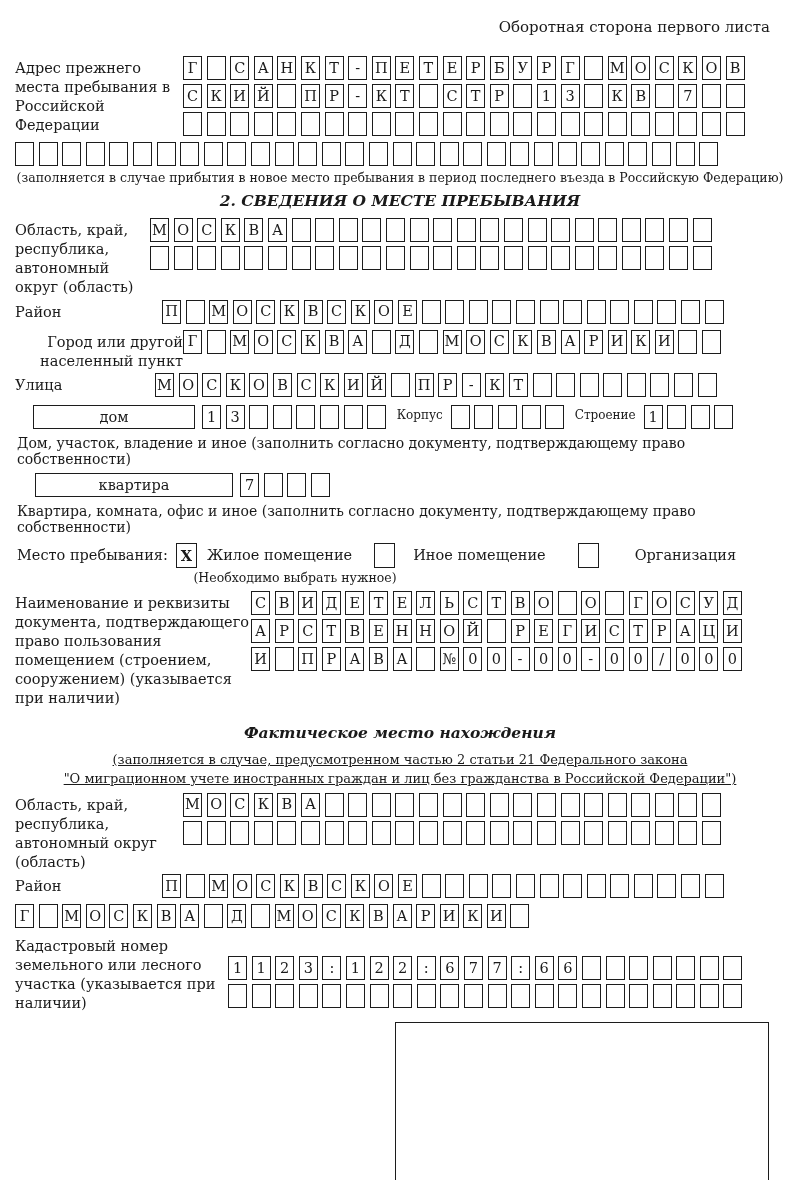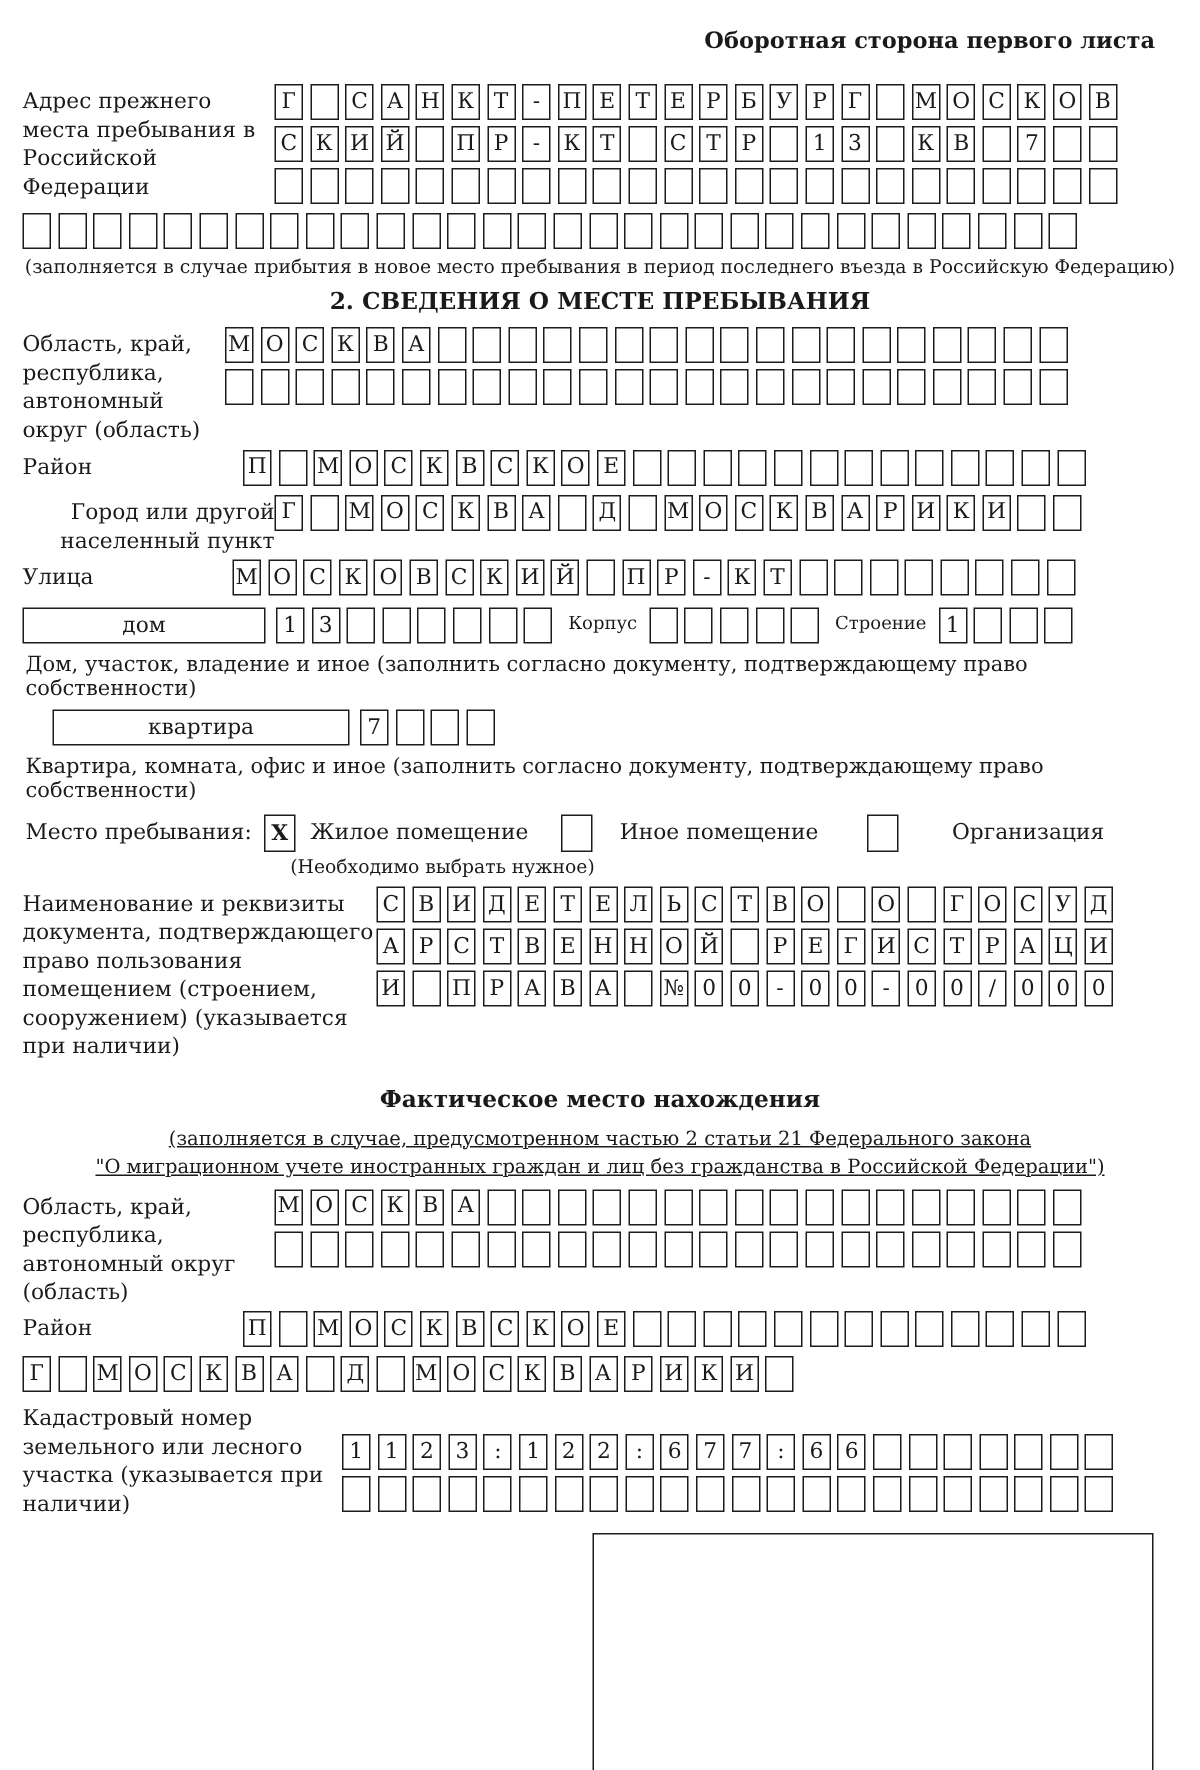--- a/index.html
+++ b/index.html
@@ -3,35 +3,35 @@
 <meta charset="utf-8">
 <style>
   html,body{margin:0;padding:0;background:#ffffff;}
   body{
     width:800px;height:1180px;overflow:hidden;
     font-family:"DejaVu Serif","Liberation Serif",serif;
     color:#1a1a1a;-webkit-font-smoothing:antialiased;
   }
   .page{padding:18px 15px 10px 15px;position:relative;}
   .page-title{
-    text-align:right;font-size:15px;padding-right:15px;margin-bottom:20px;font-weight:bold;
+    text-align:right;font-size:15px;padding-right:15px;margin-bottom:20px;
   }
   
   .block{display:flex;align-items:flex-start;margin-bottom:2px;}
   .lbl{font-size:14.5px;line-height:1.32;flex:0 0 auto;padding-top:3px;}
   .rows{display:flex;flex-direction:column;}
   .cells{display:flex;margin-bottom:4px;}
   .cell{
     width:17px;height:22px;border:1.6px solid #1c1c1c;margin-right:4.6px;
     display:flex;align-items:center;justify-content:center;
     font-size:14.5px;line-height:1;flex:0 0 auto;background:#fff;
   }
   .note{font-size:12.5px;text-align:center;margin:2px 0 4px 0;}
   .note-left{font-size:14px;text-align:left;margin:0 0 6px 2px;}
-  .h-bold{font-size:15.5px;font-weight:bold;text-align:center;margin:6px 0 8px 0;}
+  .h-bold{font-size:15.5px;font-weight:bold;text-align:center;margin:6px 0 8px 0;font-style:italic;}
   
   .w-prev{width:168px;}
   .w-region{width:135px;}
   .w-district{width:147px;}
   .w-city{width:168px;text-align:right;}
   .w-street{width:140px;}
   .w-doc{width:236px;}
   .w-region2{width:168px;}
   .w-city2{width:218px;}
   .w-cad{width:213px;}
@@ -317,21 +317,21 @@
         <div class="cell"></div>
         <div class="cell"></div>
         <div class="cell"></div>
         <div class="cell"></div>
         <div class="cell"></div>
         <div class="cell"></div>
         <div class="cell"></div>
       </div>
   </div>
 
-  <div class="block" style="margin-top:4px;">
+  <div class="block" style="margin-top:4px;margin-left:18px;">
     <div class="framebox" style="width:160px;">дом</div>
     <div class="cells">
         <div class="cell">1</div>
         <div class="cell">3</div>
         <div class="cell"></div>
         <div class="cell"></div>
         <div class="cell"></div>
         <div class="cell"></div>
         <div class="cell"></div>
         <div class="cell"></div>

